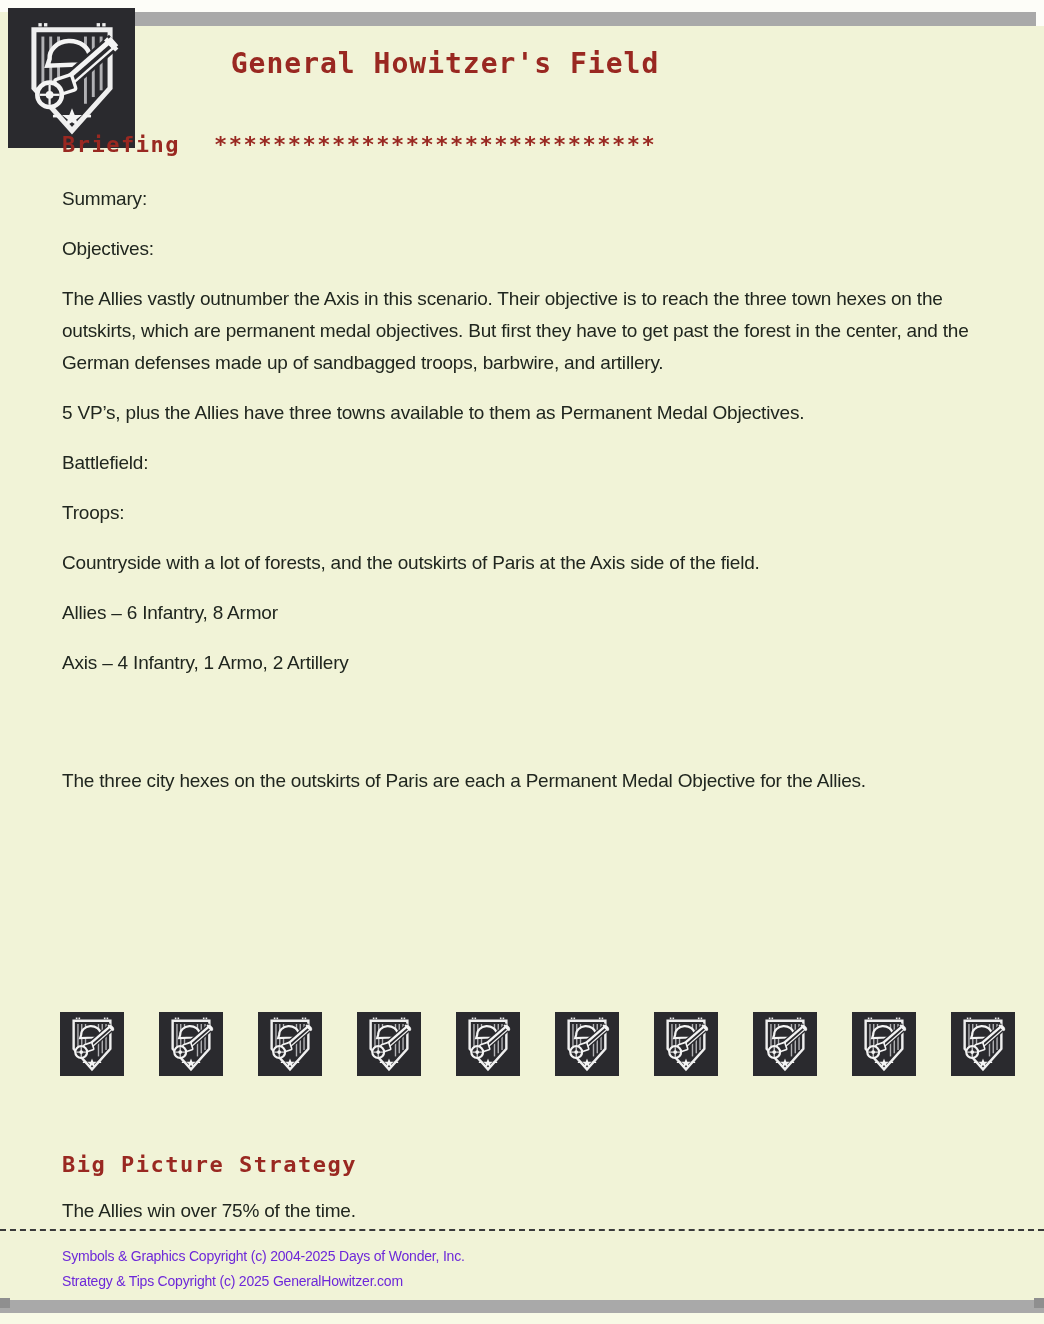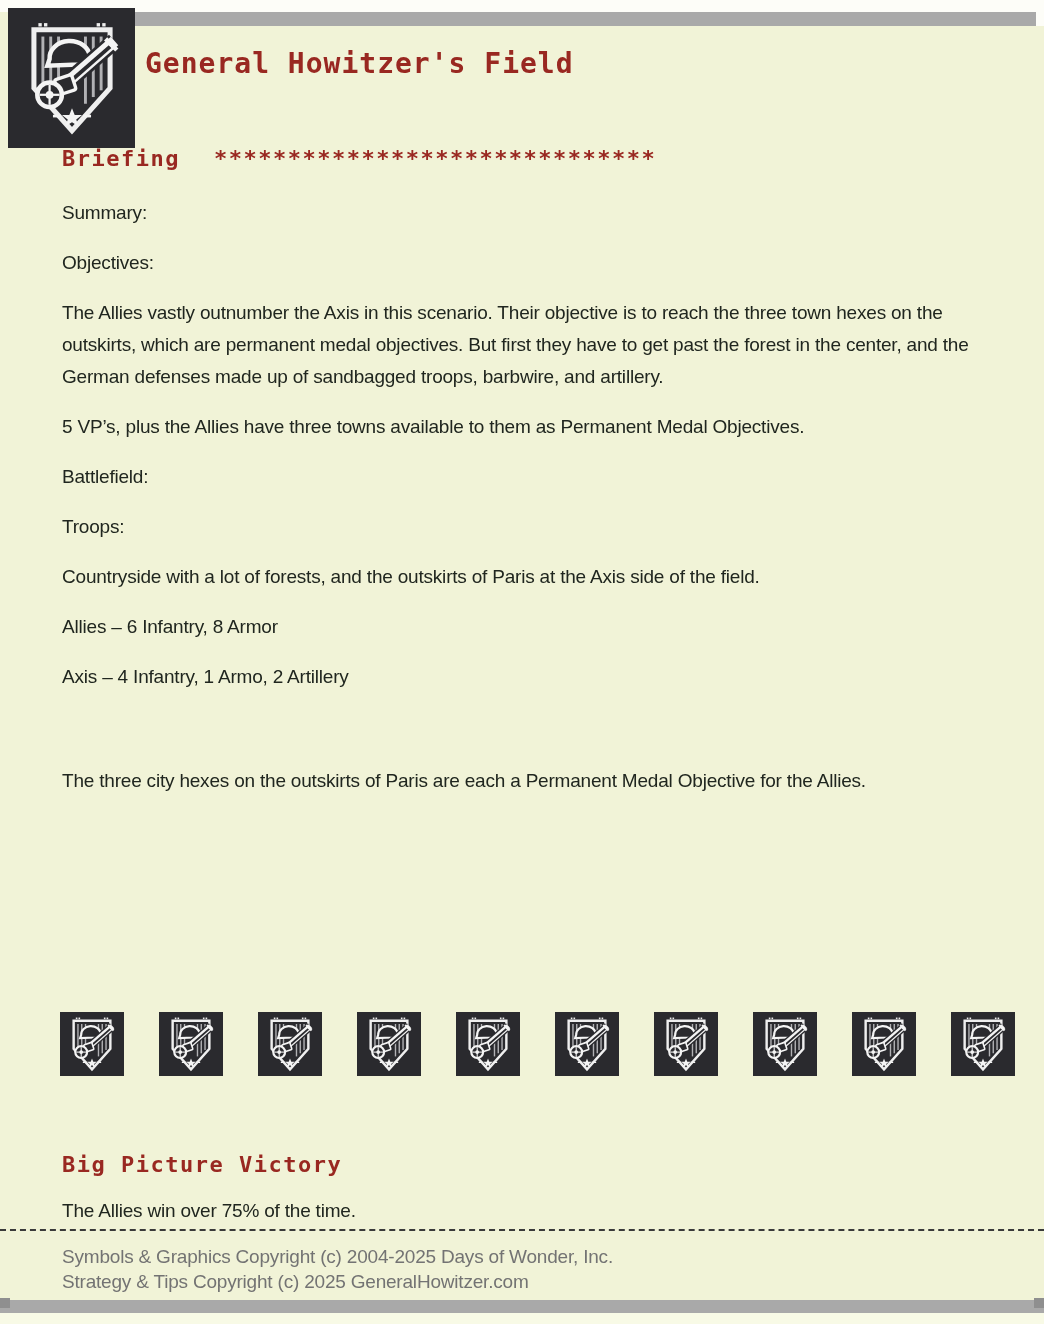--- a/index.html
+++ b/index.html
@@ -18,21 +18,21 @@
   .right-white-strip{position:absolute;right:0;top:0;width:8px;height:26px;background:#fdfdf8;}
 
   .logo-tile{
     position:absolute;left:8px;top:8px;width:127px;height:140px;
     background:#2a2a2e;display:flex;align-items:center;justify-content:center;
   }
   .logo-tile svg{width:112px;height:122px;}
 
   .title-block{
     position:absolute;left:145px;top:46px;width:600px;
-    color:#992821;
+    text-align:center;color:#992821;
     font-family:"DejaVu Sans Mono","Liberation Mono",monospace;
     font-weight:700;font-size:28px;line-height:36px;letter-spacing:1px;
   }
 
   .section{position:absolute;left:62px;width:945px;color:#20261f;}
   .doc-heading{
     font-family:"DejaVu Sans Mono","Liberation Mono",monospace;
     font-weight:700;font-size:22px;letter-spacing:1.5px;
     color:#992821;margin:0 0 26px 0;white-space:nowrap;
   }
@@ -51,22 +51,22 @@
     width:64px;height:64px;background:#2a2a2e;flex:0 0 auto;
     display:flex;align-items:center;justify-content:center;
   }
   .icon-tile svg{width:54px;height:58px;}
 
   .dashed-separator{
     position:absolute;left:0;top:1229px;width:1044px;height:0;
     border-top:2px dashed #3a3a3a;
   }
   .footer-block{
-    position:absolute;left:62px;top:1244px;color:#737373;
-    font-size:19px;line-height:25px;letter-spacing:-0.2px;
+    position:absolute;left:62px;top:1244px;color:#6d28d9;
+    font-size:14px;line-height:25px;letter-spacing:-0.2px;
   }
   .bottom-gray-bar{position:absolute;left:0;top:1300px;width:1044px;height:13px;background:#a9a9a9;}
   .bottom-light-strip{position:absolute;left:0;top:1313px;width:1044px;height:11px;background:#f8fae6;}
   .edge-notch{position:absolute;width:10px;height:10px;top:1298px;background:#8f8f8f;}
 </style>
 </head>
 <body>
 
 <svg width="0" height="0" style="position:absolute">
   <defs>
@@ -125,21 +125,21 @@
   <div class="logo-tile">
     <svg viewBox="0 0 100 106">
       <use href="#howitzer-emblem"></use>
     </svg>
   </div>
 
   <div class="title-block">
     <div>General Howitzer's Field</div>
   </div>
 
-  <div class="section" style="top:146px;">
+  <div class="section" style="top:132px;">
     <div class="doc-heading">
       <span>Briefing</span><span class="stars">******************************</span>
     </div>
     <div>
         <p class="body-text">Summary:</p>
         <p class="body-text">Objectives:</p>
         <p class="body-text">The Allies vastly outnumber the Axis in this scenario. Their objective is to reach the three town hexes on the outskirts, which are permanent medal objectives. But first they have to get past the forest in the center, and the German defenses made up of sandbagged troops, barbwire, and artillery.</p>
         <p class="body-text">5 VP’s, plus the Allies have three towns available to them as Permanent Medal Objectives.</p>
         <p class="body-text">Battlefield:</p>
         <p class="body-text">Troops:</p>
@@ -201,21 +201,21 @@
     </div>
       <div class="icon-tile">
       <svg viewBox="0 0 100 106">
         <use href="#howitzer-emblem"></use>
       </svg>
     </div>
     </div>
 
   <div class="section" style="top:1152px;">
     <div class="doc-heading" style="margin-bottom:18px;">
-      <span>Big Picture Victory</span>
+      <span>Big Picture Strategy</span>
     </div>
     <p class="body-text">The Allies win over 75% of the time.</p>
   </div>
 
   <div class="dashed-separator"></div>
 
   <div class="footer-block">
     <div>Symbols &amp; Graphics Copyright (c) 2004-2025 Days of Wonder, Inc.</div>
     <div>Strategy &amp; Tips Copyright (c) 2025 GeneralHowitzer.com</div>
   </div>

